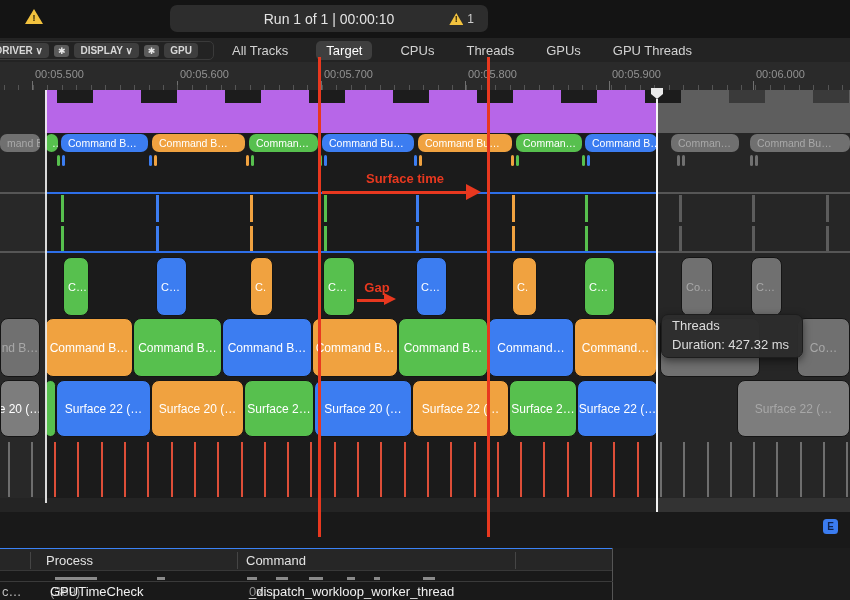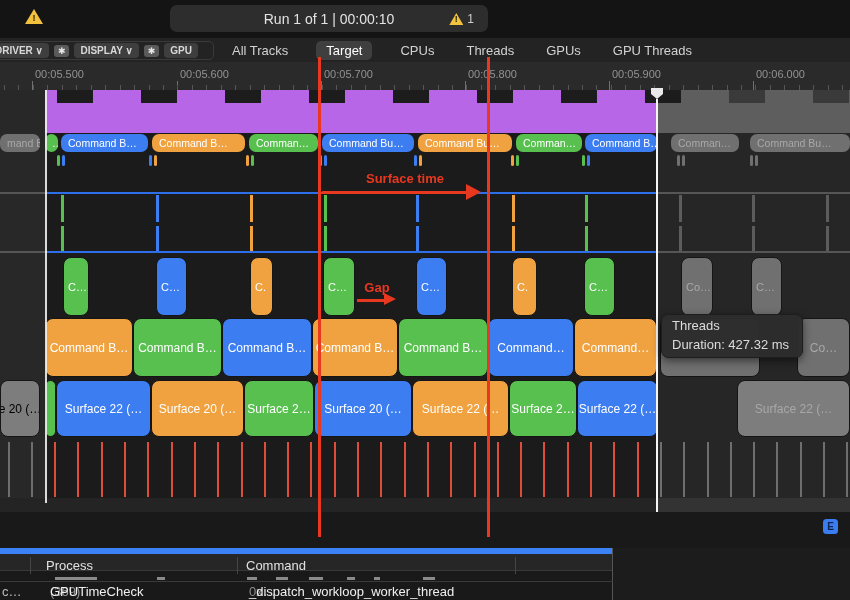--- a/index.html
+++ b/index.html
@@ -42,21 +42,21 @@
   #reported-label,#gap-label{color:#e8381f;font-size:13px;font-weight:bold;text-align:center;}
   .red-arrow-body{background:#e8381f;height:3px;}
   .red-arrow-head{width:0;height:0;border-top:8px solid transparent;border-bottom:8px solid transparent;
                   border-left:15px solid #e8381f;}
   #tooltip{left:661px;top:314px;width:142px;height:44px;background:rgba(44,44,44,.97);
            border:1px solid #1d1d1d;border-radius:7px;box-shadow:0 3px 8px rgba(0,0,0,.5);}
   #tooltip div{position:absolute;left:10px;font-size:13px;color:#dcdcdc;white-space:nowrap;}
   #tt-title{top:3px;} #tt-detail{top:22px;}
   
   #tbl-header{left:0;top:548px;width:613px;height:23px;background:#262626;
-              border-top:6px solid #3b82f6;border-bottom:1px solid #383838;}
+              border-top:1px solid #3b82f6;border-bottom:1px solid #383838;}
   .th{position:absolute;top:4px;font-size:13px;color:#e2e2e2;}
   .col-div{position:absolute;top:3px;width:1px;height:17px;background:#454545;}
   #panel-div{left:612px;top:548px;width:1px;height:52px;background:#555;}
   #bg-br{left:613px;top:548px;width:237px;height:52px;background:#1c1c1c;}
   #row-bottom{left:0;top:584px;width:613px;height:16px;font-size:13px;}
   #row-bottom span{position:absolute;white-space:nowrap;}
   #ebadge{left:823px;top:519px;width:15px;height:15px;background:#3b7cf0;border-radius:3.5px;
           display:flex;align-items:center;justify-content:center;font-size:10px;font-weight:bold;color:#0e2450;}
   
   .pill{font-size:10.5px;color:#fff;line-height:18px;padding-left:7px;overflow:hidden;
@@ -285,30 +285,31 @@
     <div style="position: absolute; box-sizing: border-box; left: 826px; top: 226px; width: 3px; height: 25px; background: rgb(92, 92, 92);"></div>
     <div class="cblock" style="position: absolute; box-sizing: border-box; left: 63px; top: 257px; width: 26px; height: 59px; background: rgb(87, 192, 78); color: rgb(255, 255, 255);">C…</div>
     <div class="cblock" style="position: absolute; box-sizing: border-box; left: 156px; top: 257px; width: 31px; height: 59px; background: rgb(60, 125, 241); color: rgb(255, 255, 255);">C…</div>
     <div class="cblock" style="position: absolute; box-sizing: border-box; left: 250px; top: 257px; width: 23px; height: 59px; background: rgb(240, 162, 64); color: rgb(255, 255, 255);">C.</div>
     <div class="cblock" style="position: absolute; box-sizing: border-box; left: 323px; top: 257px; width: 32px; height: 59px; background: rgb(87, 192, 78); color: rgb(255, 255, 255);">C…</div>
     <div class="cblock" style="position: absolute; box-sizing: border-box; left: 416px; top: 257px; width: 31px; height: 59px; background: rgb(60, 125, 241); color: rgb(255, 255, 255);">C…</div>
     <div class="cblock" style="position: absolute; box-sizing: border-box; left: 512px; top: 257px; width: 25px; height: 59px; background: rgb(240, 162, 64); color: rgb(255, 255, 255);">C.</div>
     <div class="cblock" style="position: absolute; box-sizing: border-box; left: 584px; top: 257px; width: 31px; height: 59px; background: rgb(87, 192, 78); color: rgb(255, 255, 255);">C…</div>
     <div class="cblock" style="position: absolute; box-sizing: border-box; left: 681px; top: 257px; width: 32px; height: 59px; background: rgb(112, 112, 112); color: rgb(168, 168, 168);">Co…</div>
     <div class="cblock" style="position: absolute; box-sizing: border-box; left: 751px; top: 257px; width: 31px; height: 59px; background: rgb(112, 112, 112); color: rgb(168, 168, 168);">C…</div>
+    <div class="bigblock" style="position: absolute; box-sizing: border-box; left: 0px; top: 318px; width: 40px; height: 59px; background: rgb(112, 112, 112); color: rgb(168, 168, 168);">nd B…</div>
     <div class="bigblock" style="position: absolute; box-sizing: border-box; left: 45px; top: 318px; width: 88px; height: 59px; background: rgb(240, 162, 64); color: rgb(255, 255, 255);">Command B…</div>
     <div class="bigblock" style="position: absolute; box-sizing: border-box; left: 133px; top: 318px; width: 89px; height: 59px; background: rgb(87, 192, 78); color: rgb(255, 255, 255);">Command B…</div>
     <div class="bigblock" style="position: absolute; box-sizing: border-box; left: 222px; top: 318px; width: 90px; height: 59px; background: rgb(60, 125, 241); color: rgb(255, 255, 255);">Command B…</div>
     <div class="bigblock" style="position: absolute; box-sizing: border-box; left: 312px; top: 318px; width: 86px; height: 59px; background: rgb(240, 162, 64); color: rgb(255, 255, 255);">Command B…</div>
     <div class="bigblock" style="position: absolute; box-sizing: border-box; left: 398px; top: 318px; width: 90px; height: 59px; background: rgb(87, 192, 78); color: rgb(255, 255, 255);">Command B…</div>
     <div class="bigblock" style="position: absolute; box-sizing: border-box; left: 488px; top: 318px; width: 86px; height: 59px; background: rgb(60, 125, 241); color: rgb(255, 255, 255);">Command…</div>
     <div class="bigblock" style="position: absolute; box-sizing: border-box; left: 574px; top: 318px; width: 83px; height: 59px; background: rgb(240, 162, 64); color: rgb(255, 255, 255);">Command…</div>
     <div class="bigblock" style="position: absolute; box-sizing: border-box; left: 660px; top: 318px; width: 100px; height: 59px; background: rgb(112, 112, 112); color: rgb(168, 168, 168);"></div>
     <div class="bigblock" style="position: absolute; box-sizing: border-box; left: 797px; top: 318px; width: 53px; height: 59px; background: rgb(112, 112, 112); color: rgb(168, 168, 168);">Co…</div>
-    <div class="bigblock" style="position: absolute; box-sizing: border-box; left: 0px; top: 380px; width: 40px; height: 57px; background: rgb(125, 125, 125); color: #000000;">e 20 (…</div>
+    <div class="bigblock" style="position: absolute; box-sizing: border-box; left: 0px; top: 380px; width: 40px; height: 57px; background: rgb(125, 125, 125); color: #ffffff;">e 20 (…</div>
     <div class="bigblock" style="position: absolute; box-sizing: border-box; left: 45px; top: 380px; width: 11px; height: 57px; background: rgb(87, 192, 78); color: rgb(255, 255, 255);"></div>
     <div class="bigblock" style="position: absolute; box-sizing: border-box; left: 56px; top: 380px; width: 95px; height: 57px; background: rgb(60, 125, 241); color: rgb(255, 255, 255);">Surface 22 (…</div>
     <div class="bigblock" style="position: absolute; box-sizing: border-box; left: 151px; top: 380px; width: 93px; height: 57px; background: rgb(240, 162, 64); color: rgb(255, 255, 255);">Surface 20 (…</div>
     <div class="bigblock" style="position: absolute; box-sizing: border-box; left: 244px; top: 380px; width: 70px; height: 57px; background: rgb(87, 192, 78); color: rgb(255, 255, 255);">Surface 2…</div>
     <div class="bigblock" style="position: absolute; box-sizing: border-box; left: 314px; top: 380px; width: 98px; height: 57px; background: rgb(60, 125, 241); color: rgb(255, 255, 255);">Surface 20 (…</div>
     <div class="bigblock" style="position: absolute; box-sizing: border-box; left: 412px; top: 380px; width: 97px; height: 57px; background: rgb(240, 162, 64); color: rgb(255, 255, 255);">Surface 22 (…</div>
     <div class="bigblock" style="position: absolute; box-sizing: border-box; left: 509px; top: 380px; width: 68px; height: 57px; background: rgb(87, 192, 78); color: rgb(255, 255, 255);">Surface 2…</div>
     <div class="bigblock" style="position: absolute; box-sizing: border-box; left: 577px; top: 380px; width: 81px; height: 57px; background: rgb(60, 125, 241); color: rgb(255, 255, 255);">Surface 22 (…</div>
     <div class="bigblock" style="position: absolute; box-sizing: border-box; left: 737px; top: 380px; width: 113px; height: 57px; background: rgb(125, 125, 125); color: rgb(168, 168, 168);">Surface 22 (…</div>
     <div style="position: absolute; box-sizing: border-box; left: 7.5px; top: 442px; width: 2px; height: 55px; background: rgb(110, 110, 110);"></div>

